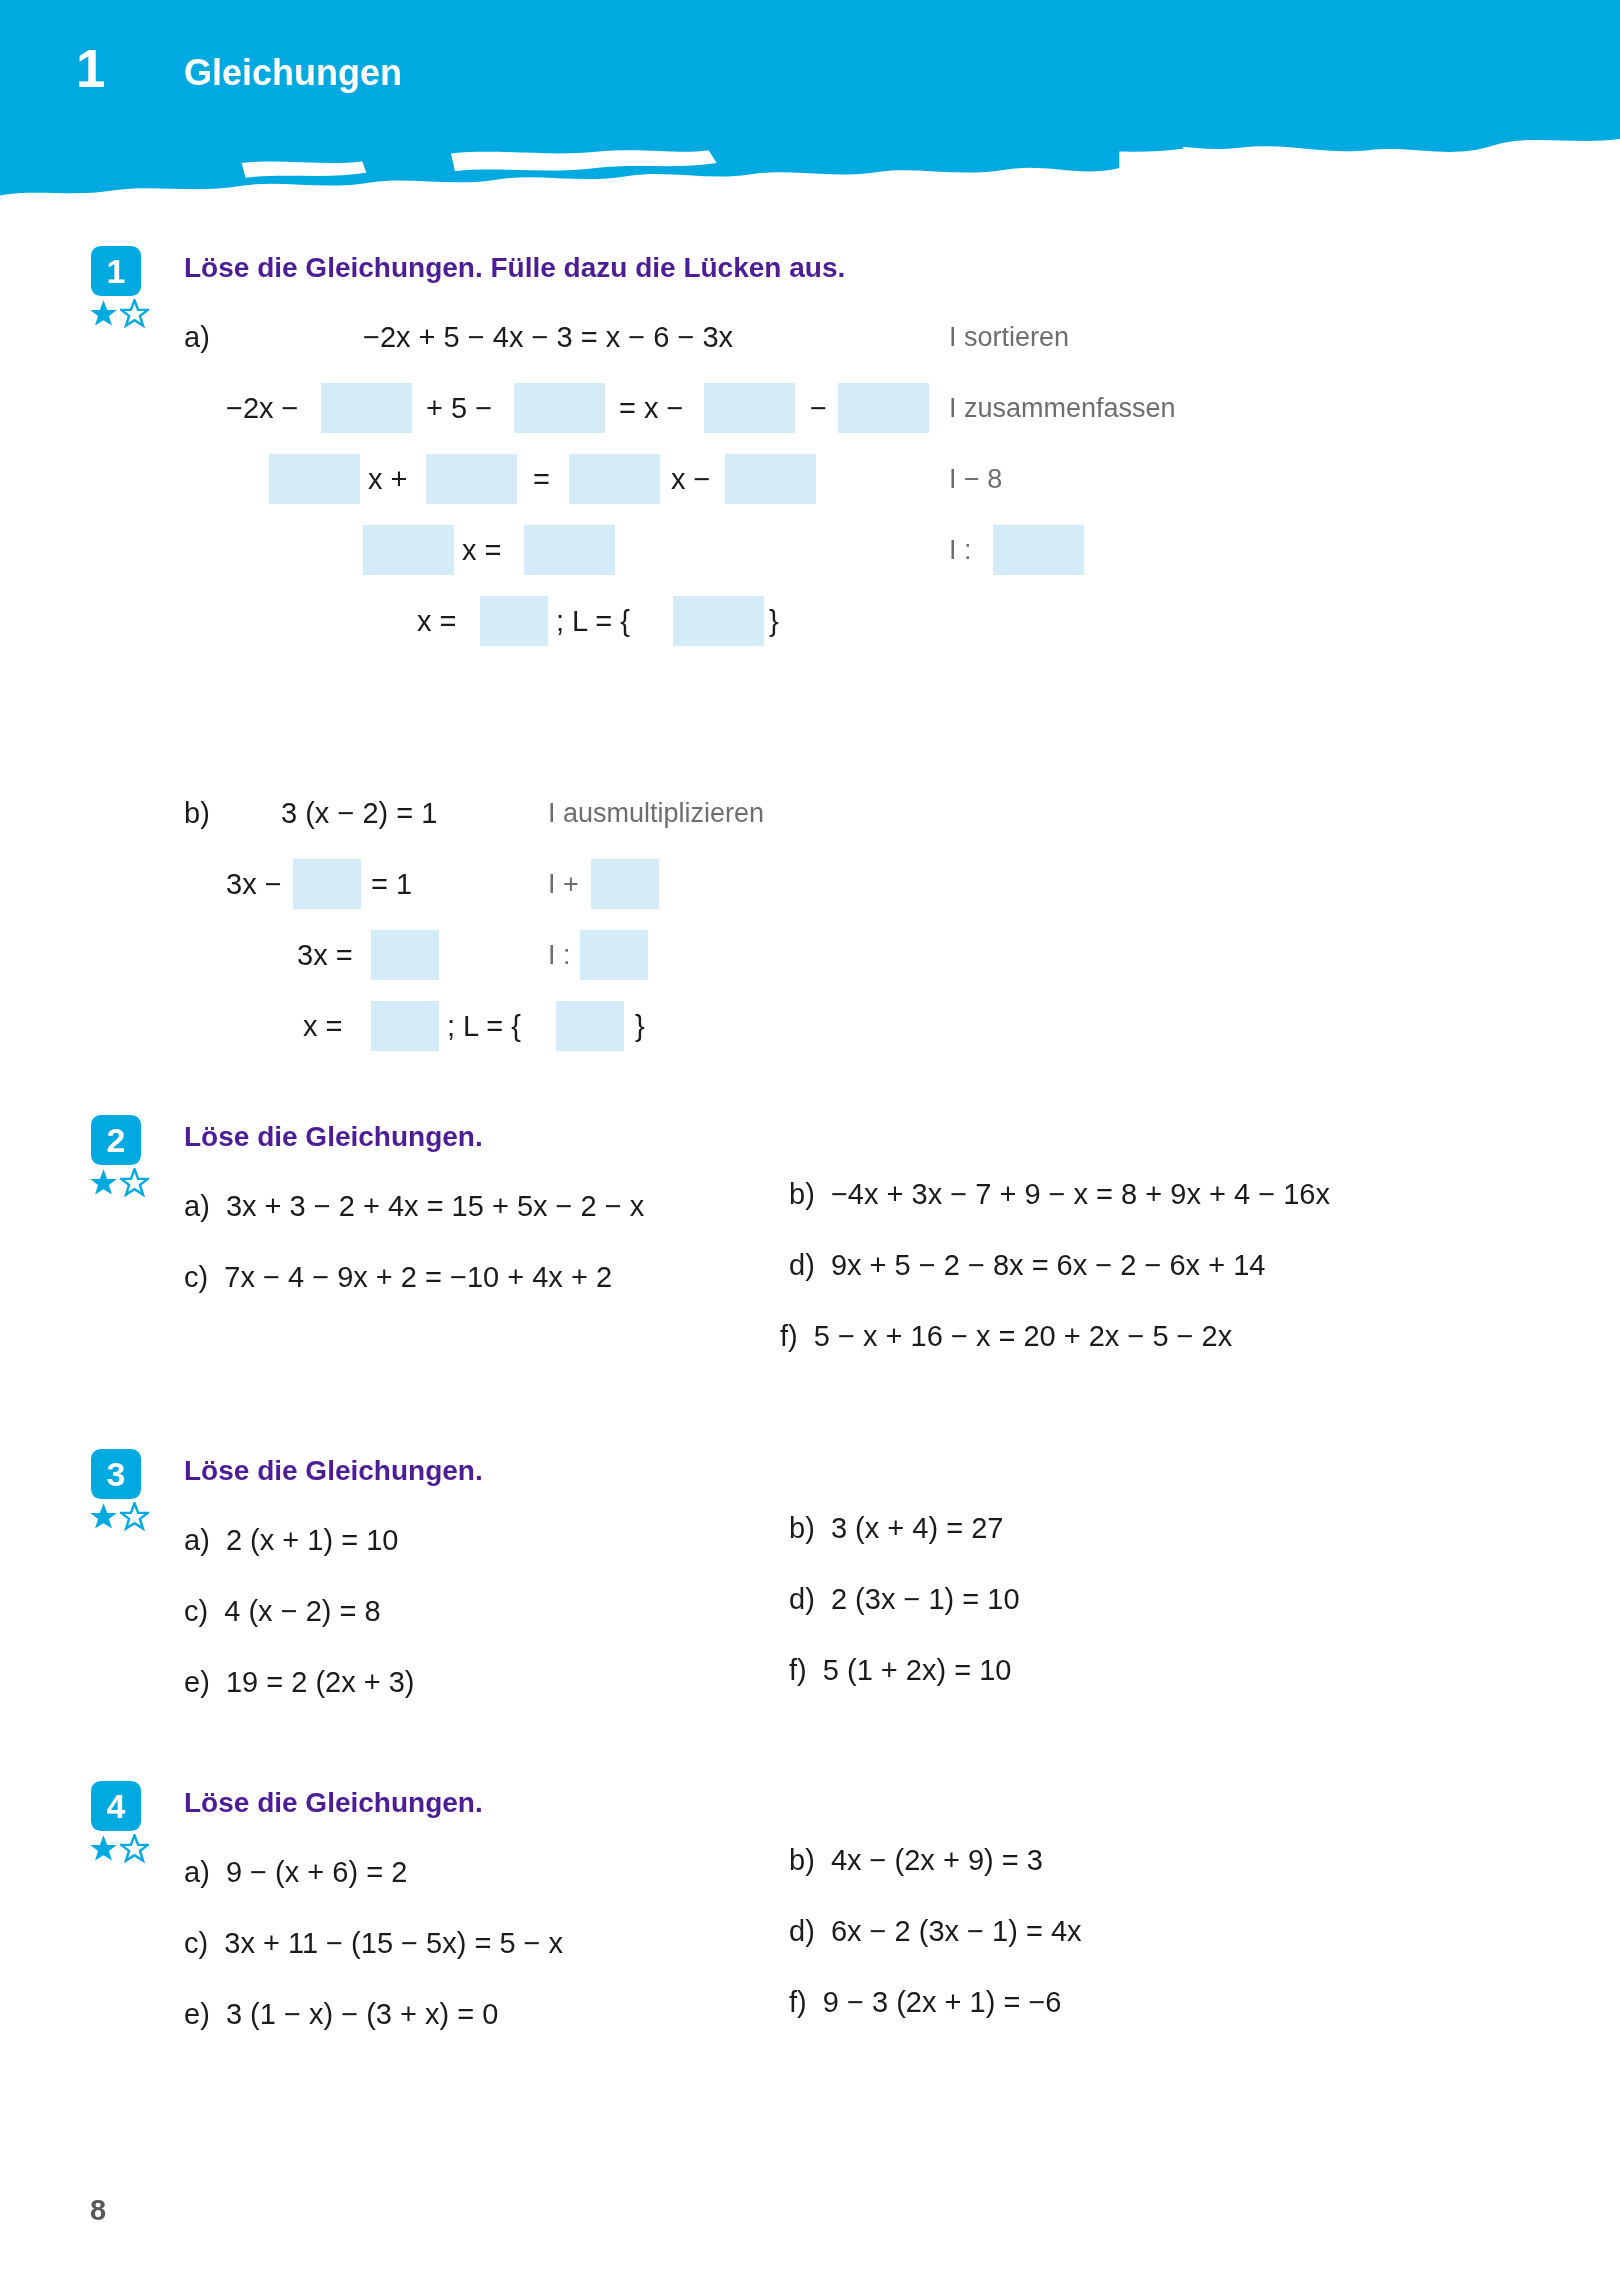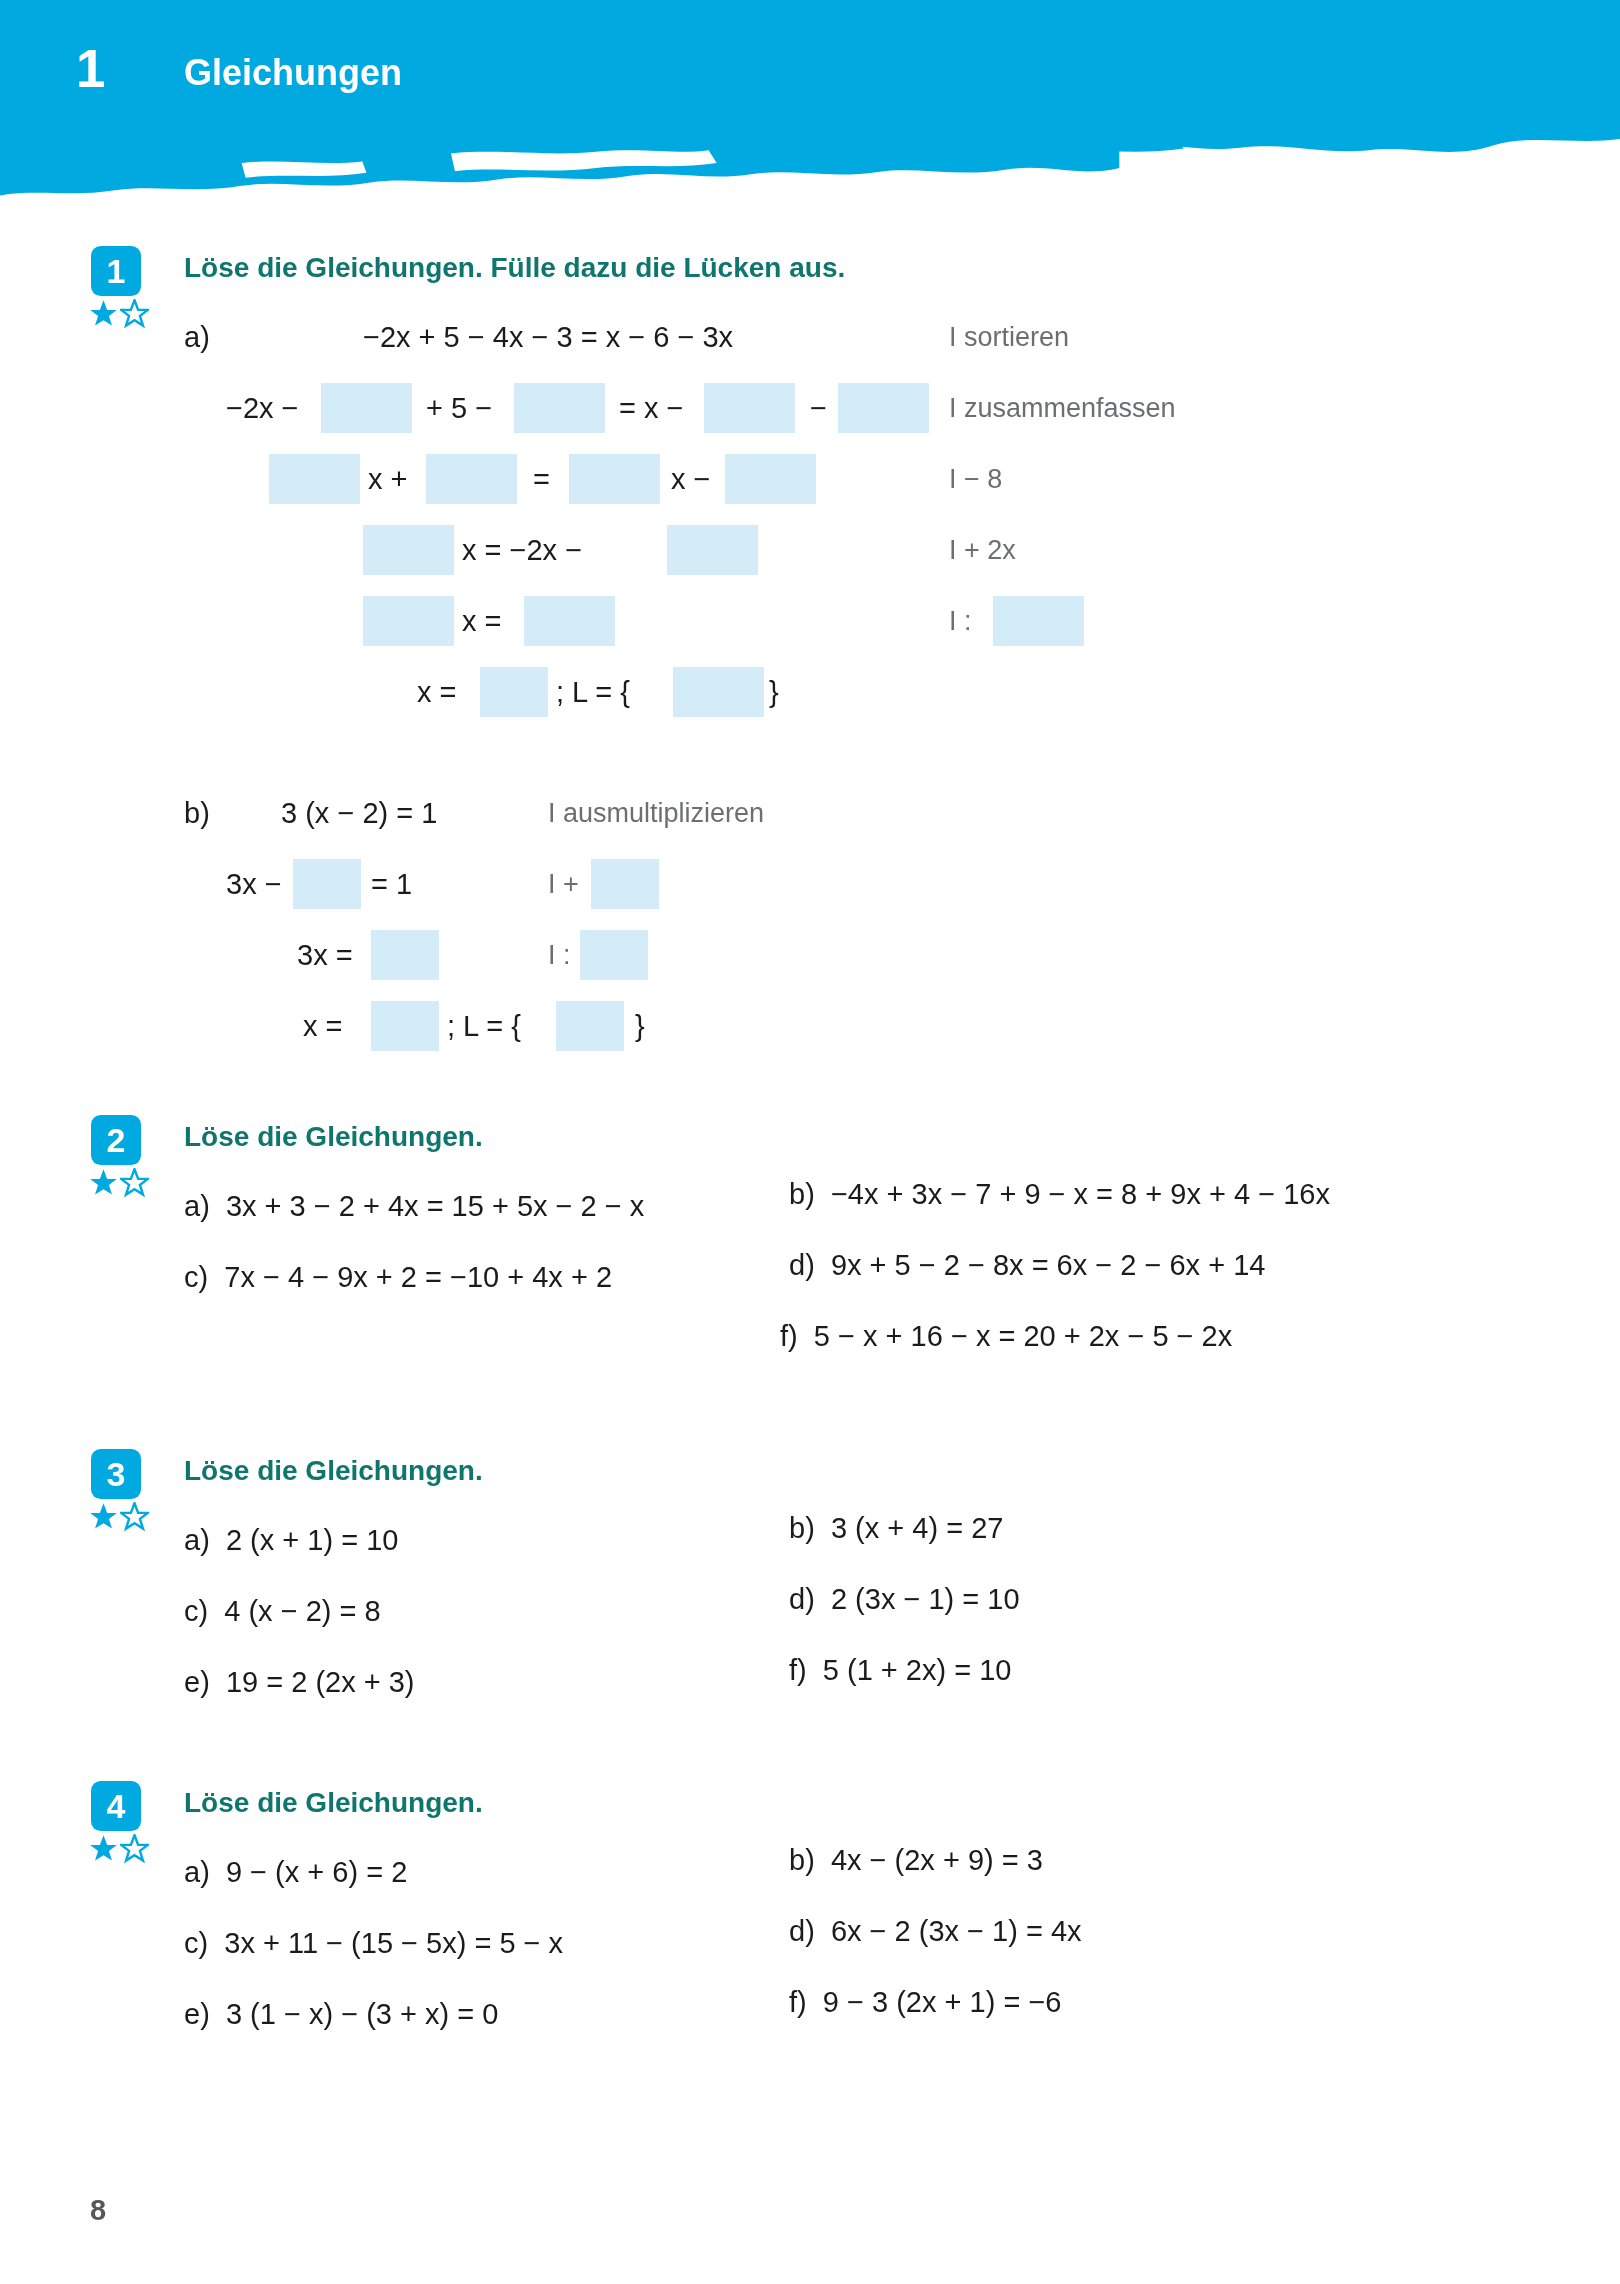--- a/index.html
+++ b/index.html
@@ -83,21 +83,21 @@
     height: 32px;
     display: flex;
     gap: 2.4px;
   }
   .ex-title {
     position: absolute;
     left: 184px;
     top: 4.8px;
     font-size: 28px;
     font-weight: bold;
-    color: #0f766e;
+    color: #4c1d95;
     line-height: 1.2;
   }
 
   
   .eqn-area {
     position: absolute;
     left: 184px;
     top: 0;
     width: 1369px;
   }
@@ -217,26 +217,20 @@
       <span class="seg blank" style="left:85px; width:91px; height:50px;"></span>
       <span class="seg" style="left:184px;">x +</span>
       <span class="seg blank" style="left:242px; width:91px; height:50px;"></span>
       <span class="seg" style="left:349px;">=</span>
       <span class="seg blank" style="left:385px; width:91px; height:50px;"></span>
       <span class="seg" style="left:487px;">x −</span>
       <span class="seg blank" style="left:541px; width:91px; height:50px;"></span>
       <span class="seg note" style="left:765px;">I − 8</span>
     </div>
 
-    <div class="eq-row">
-      <span class="seg blank" style="left:179px; width:91px; height:50px;"></span>
-      <span class="seg" style="left:278px;">x = −2x −</span>
-      <span class="seg blank" style="left:483px; width:91px; height:50px;"></span>
-      <span class="seg note" style="left:765px;">I + 2x</span>
-    </div>
 
     <div class="eq-row">
       <span class="seg blank" style="left:179px; width:91px; height:50px;"></span>
       <span class="seg" style="left:278px;">x =</span>
       <span class="seg blank" style="left:340px; width:91px; height:50px;"></span>
       <span class="seg note" style="left:765px;">I :</span>
       <span class="seg blank" style="left:809px; width:91px; height:50px;"></span>
     </div>
 
     <div class="eq-row">

